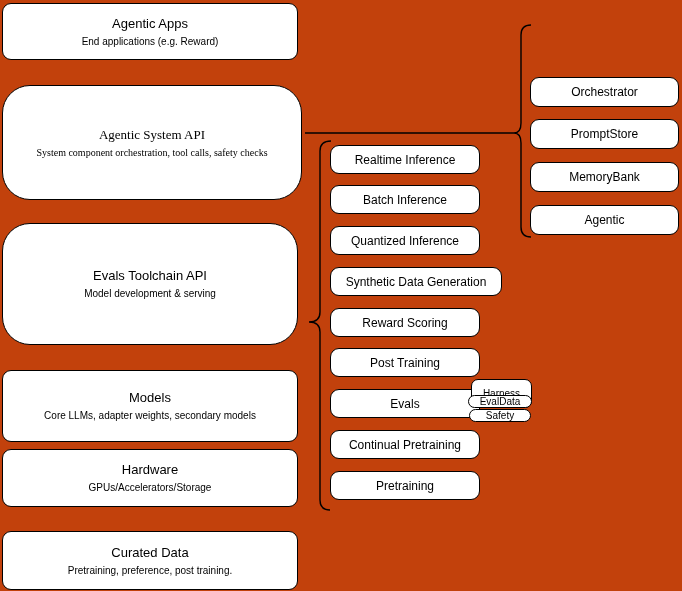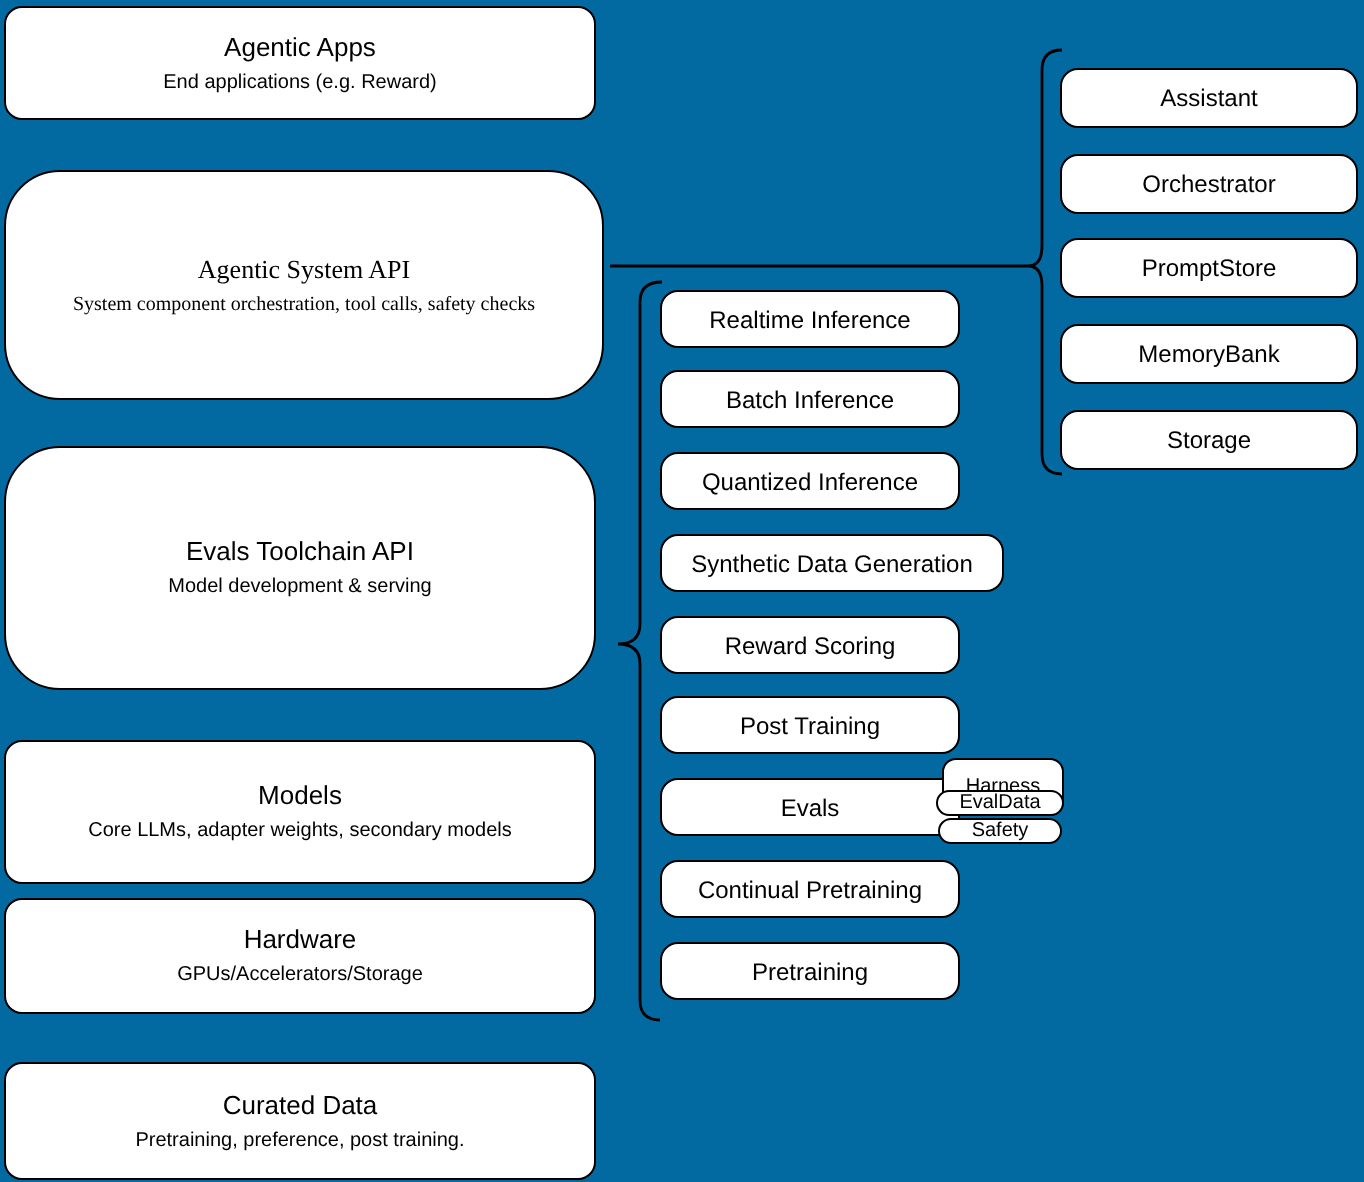--- a/index.html
+++ b/index.html
@@ -1,20 +1,20 @@
 <!DOCTYPE html>
 <html><head>
 <meta charset="utf-8">
 <style>
   html, body { margin: 0; padding: 0; background: #ffffff; }
   .canvas {
     position: relative;
     width: 682px;
     height: 591px;
-    background: #0369a1;
+    background: #c2410c;
     font-family: "Liberation Sans", sans-serif;
     color: #000000;
     overflow: hidden;
   }
   .connectors {
     position: absolute;
     left: 0; top: 0;
     width: 682px; height: 591px;
     z-index: 1;
   }
@@ -102,19 +102,18 @@
   <div class="box item-box" style="left:330px; top:308px; width:150px; height:29px;">Reward Scoring</div>
   <div class="box item-box" style="left:330px; top:348px; width:150px; height:29px;">Post Training</div>
   <div class="box item-box" style="left:330px; top:389px; width:150px; height:29px;">Evals</div>
   <div class="box item-box" style="left:330px; top:430px; width:150px; height:29px;">Continual Pretraining</div>
   <div class="box item-box" style="left:330px; top:471px; width:150px; height:29px;">Pretraining</div>
 
   <div class="tag" style="left:471px; top:379px; width:61px; height:29px;">Harness</div>
   <div class="tag" style="left:468px; top:395px; width:64px; height:13px;">EvalData</div>
   <div class="tag" style="left:469px; top:409px; width:62px; height:13px;">Safety</div>
 
-  <div class="box item-box" style="left:530px; top:34px; width:149px; height:30px;">Assistant</div>
   <div class="box item-box" style="left:530px; top:77px; width:149px; height:30px;">Orchestrator</div>
   <div class="box item-box" style="left:530px; top:119px; width:149px; height:30px;">PromptStore</div>
   <div class="box item-box" style="left:530px; top:162px; width:149px; height:30px;">MemoryBank</div>
-  <div class="box item-box" style="left:530px; top:205px; width:149px; height:30px;">Storage</div>
+  <div class="box item-box" style="left:530px; top:205px; width:149px; height:30px;">Agentic</div>
 
 </div>
 
 </body></html>

